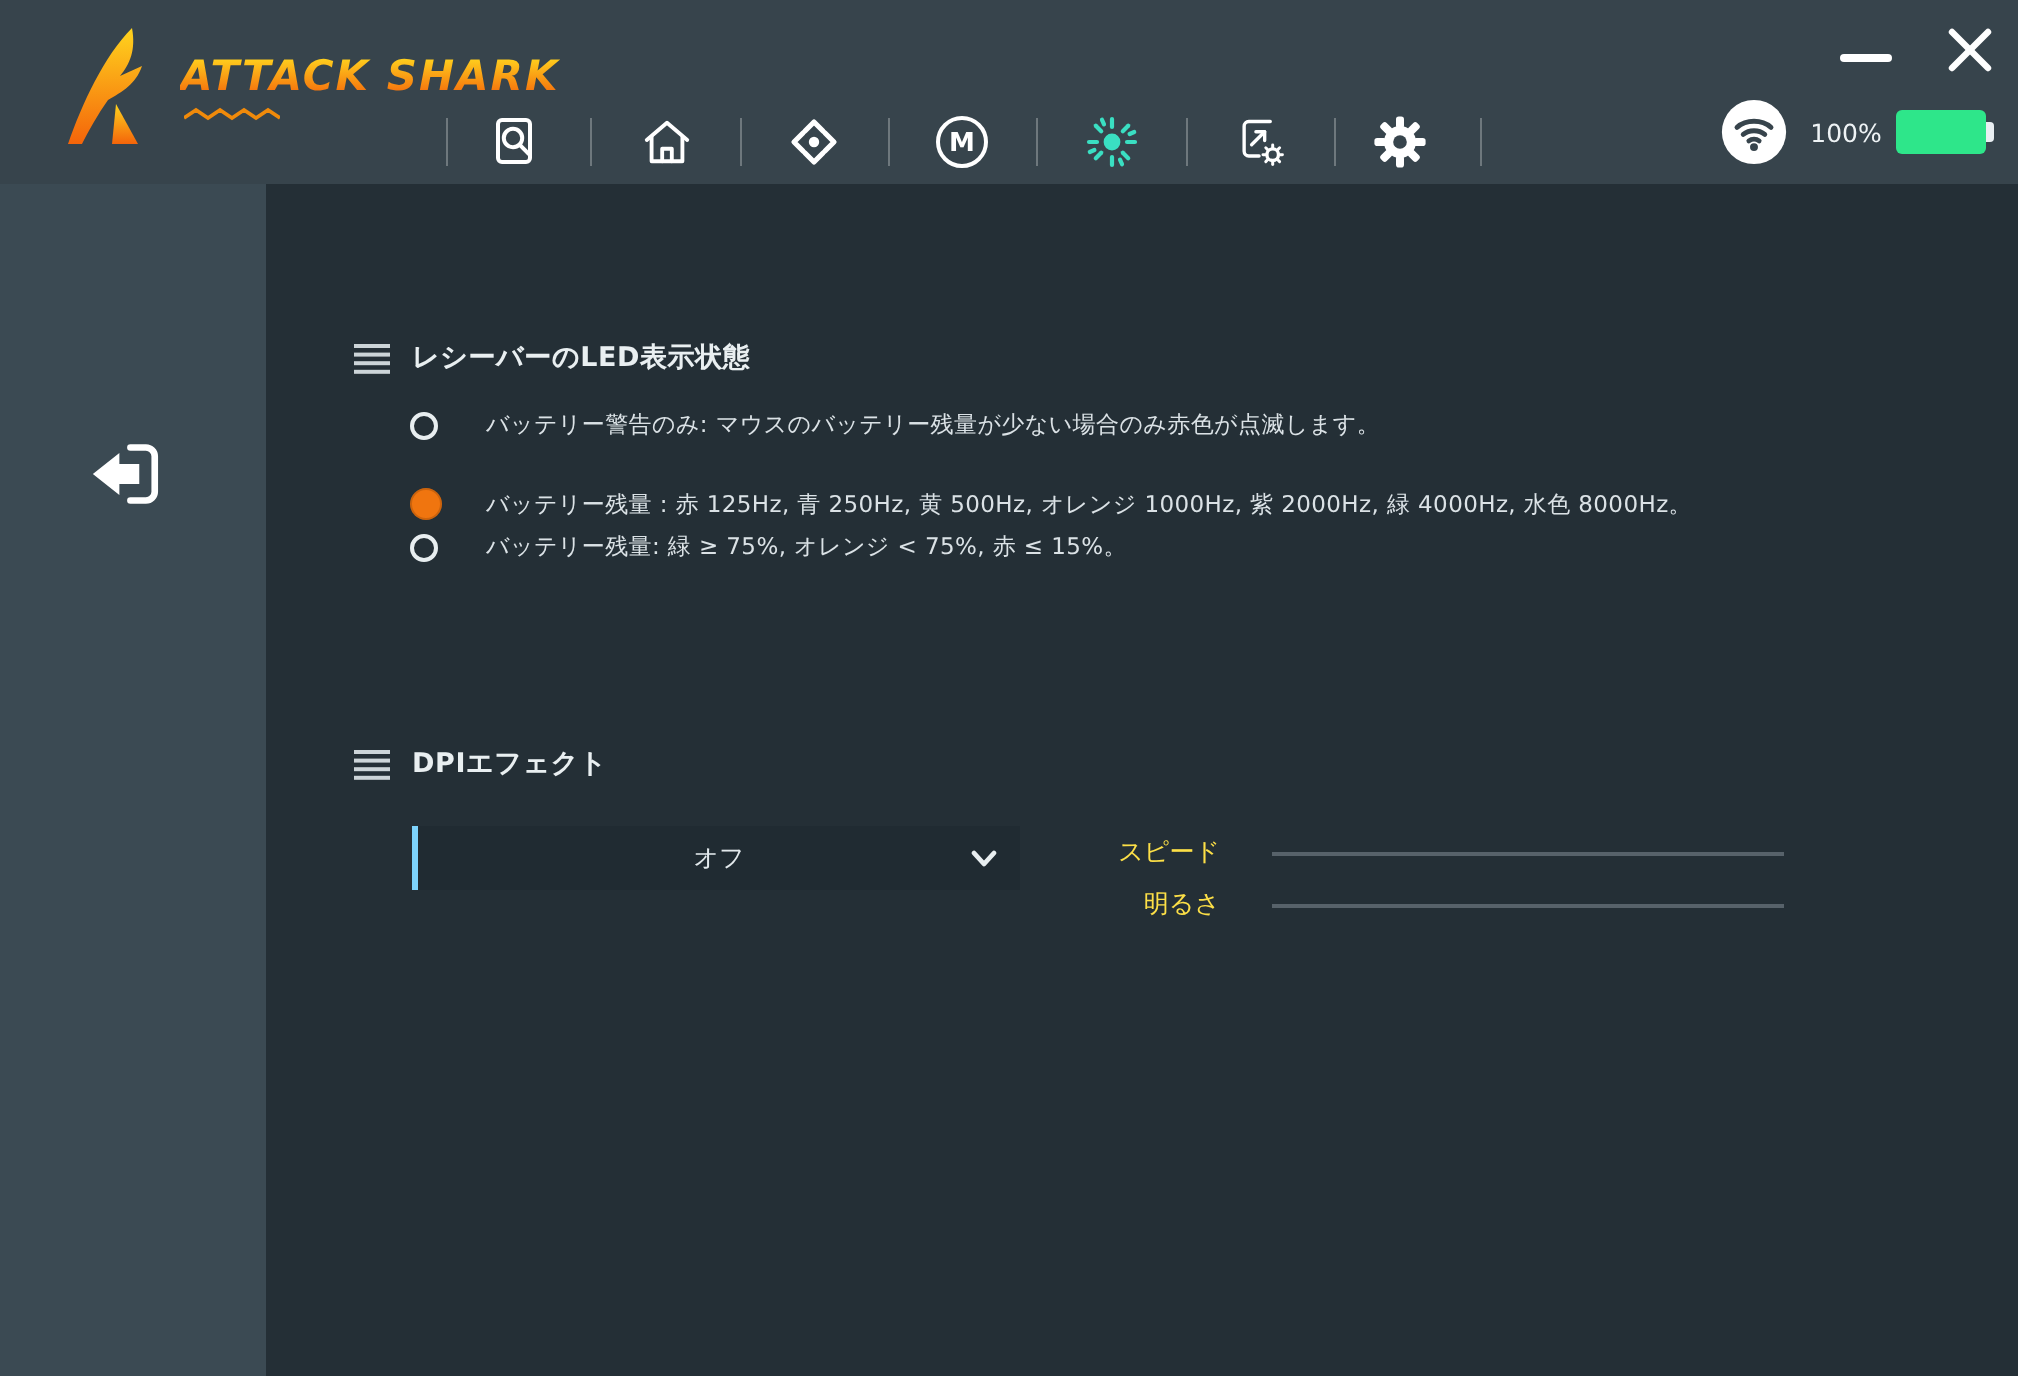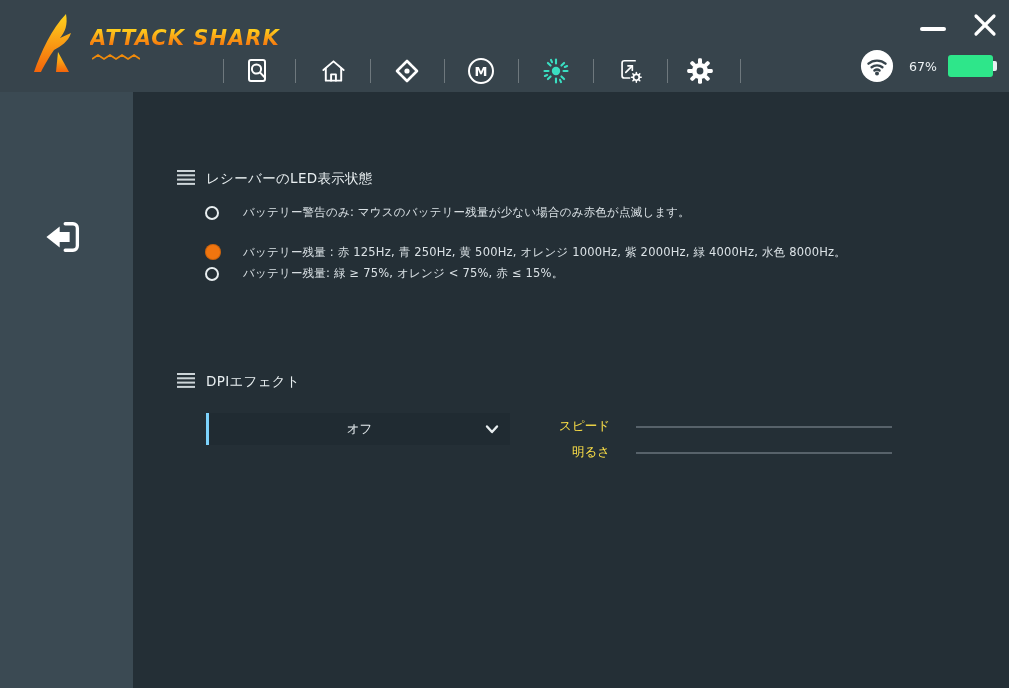--- a/index.html
+++ b/index.html
@@ -33,21 +33,21 @@
   .status-wifi { position:absolute; left:860px; top:49px; width:34px; height:34px; }
   .status-pct { position:absolute; left:901px; top:59px; width:44px; text-align:center; font-size:12.5px; color:#eef3f5; }
   .battery { position:absolute; left:948px; top:55px; width:45px; height:22px; background:#2EE68A; border-radius:3px; }
   .battery .nub { position:absolute; right:-4px; top:6px; width:4px; height:10px; background:#e9eff2; border-radius:0 2px 2px 0; }
 
   
   .sidebar { position:absolute; left:0; top:92px; width:133px; height:596px; background:#3b4a53; }
   .back-btn { position:absolute; left:42px; top:124px; width:42px; height:42px; background:none; border:none; cursor:pointer; padding:0; }
 
   
-  .section-head { position:absolute; display:flex; gap:11px; }
+  .section-head { position:absolute; display:flex; align-items:center; gap:11px;font-weight:bold; }
   .section-head .title { font-size:13.5px; color:#e9eff1; letter-spacing:.3px; white-space:nowrap; }
   .head-led { left:177px; top:170px; }
   .head-dpi { left:177px; top:373px; }
 
   .radio-row { position:absolute; left:205px; display:flex; align-items:flex-end; cursor:pointer; }
   .radio-row .circle { flex:0 0 auto; }
   .circle-off { width:14px; height:14px; border:2px solid #e8eef0; border-radius:50%; background:transparent; }
   .circle-on  { width:16px; height:16px; border-radius:50%; background:#F0750F; box-shadow:inset 0 0 0 1px rgba(0,0,0,.15); }
   .radio-row .lab { margin-left:24px; font-size:11.5px; color:#dbe2e6; letter-spacing:.2px; white-space:nowrap; }
   .row-1 { top:205px; } .row-2 { top:244px; } .row-3 { top:266px; }
@@ -202,21 +202,21 @@
 
     <svg class="status-wifi" viewBox="0 0 36 36">
       <circle cx="18" cy="18" r="17" fill="#fff"></circle>
       <g stroke="#37444c" stroke-width="2.6" fill="none" stroke-linecap="round">
         <path d="M9 15.5 a12.5 10.5 0 0 1 18 0"></path>
         <path d="M12.3 19.3 a8 6.6 0 0 1 11.4 0"></path>
         <path d="M15.3 22.7 a4 3.4 0 0 1 5.4 0"></path>
       </g>
       <circle cx="18" cy="26" r="2.1" fill="#37444c"></circle>
     </svg>
-    <div class="status-pct">67%</div>
+    <div class="status-pct">100%</div>
     <div class="battery">
       <div class="nub"></div>
     </div>
   </header>
 
   <aside class="sidebar">
     <button class="back-btn">
       <svg width="42" height="42" viewBox="0 0 38 38">
         <path d="M21 7 h7 a4 4 0 0 1 4 4 v16 a4 4 0 0 1 -4 4 h-7" stroke="#fff" stroke-width="3" fill="none" stroke-linecap="round"></path>
         <path d="M4 19 L16 9.5 V14.5 H25 V23.5 H16 V28.5 Z" fill="#fff"></path>

